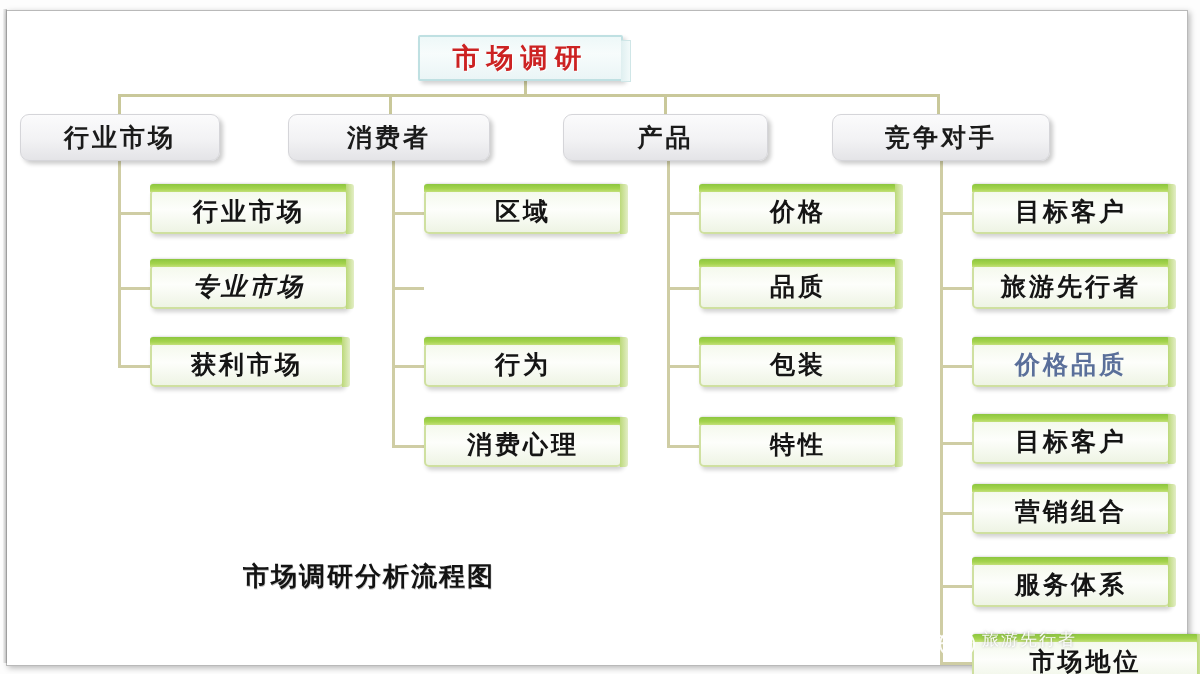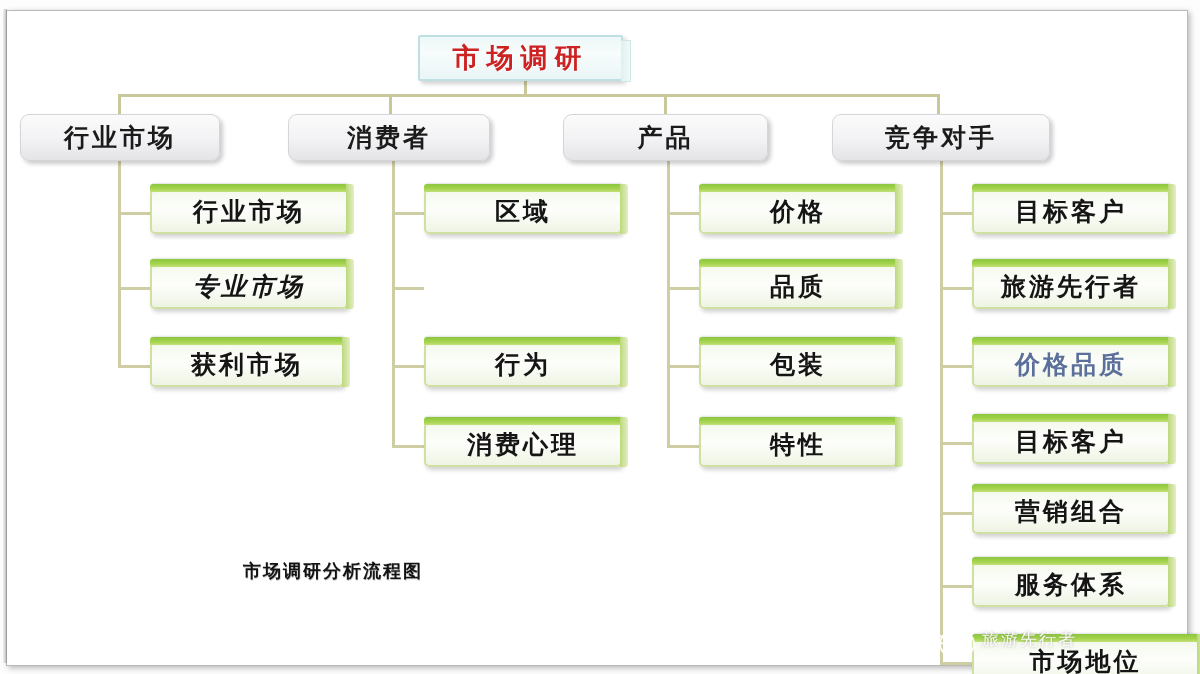--- a/index.html
+++ b/index.html
@@ -91,21 +91,21 @@
   }
   .lbox .tx{
     position:relative;z-index:2;
     color:#151515;font-weight:bold;font-size:25px;letter-spacing:3px;
     white-space:nowrap;
   }
   .lbox.blue .tx{color:#5a6f9a;}
 
   
   .caption{
-    position:absolute;color:#131313;font-weight:bold;font-size:18px;
+    position:absolute;color:#131313;font-weight:bold;font-size:26px;
     letter-spacing:2px;white-space:nowrap;
     text-shadow:0.5px 0.5px 0 rgba(0,0,0,0.25);
   }
 
   
   .wm{position:absolute;pointer-events:none;}
   .wm .wtx{
     position:absolute;left:52px;top:8px;
     color:rgba(255,255,255,0.92);font-weight:normal;font-size:17px;
     letter-spacing:2px;white-space:nowrap;

